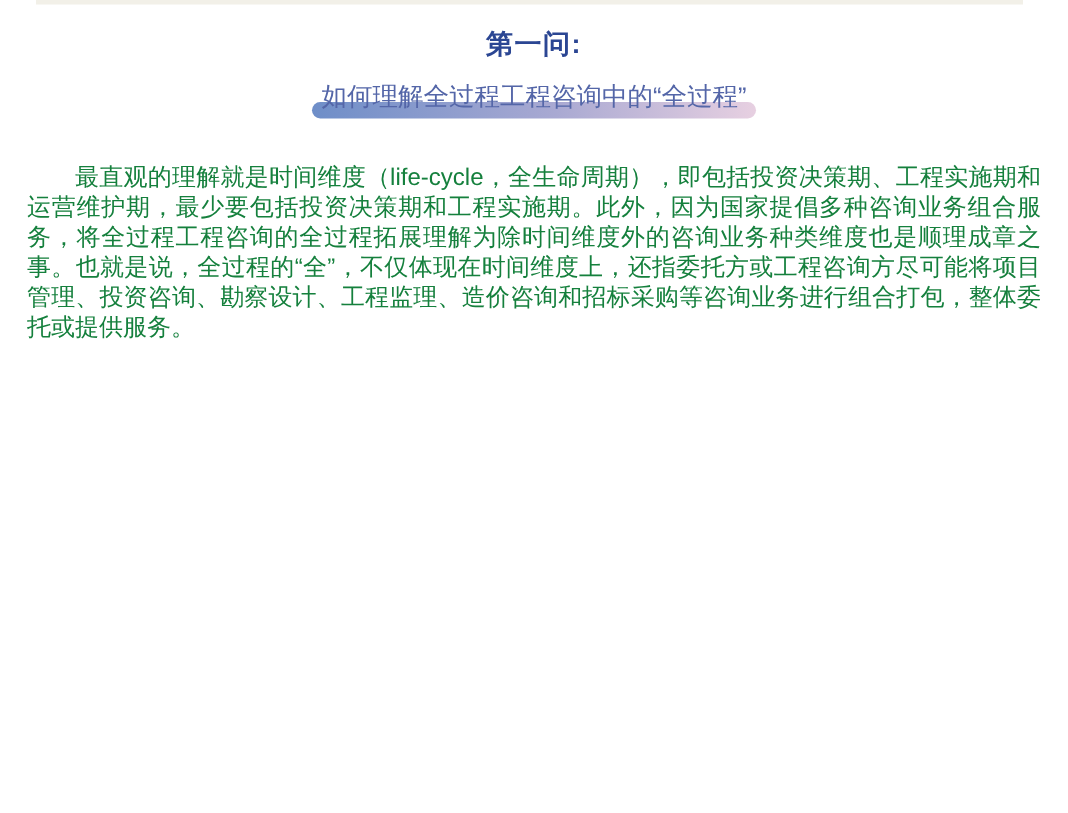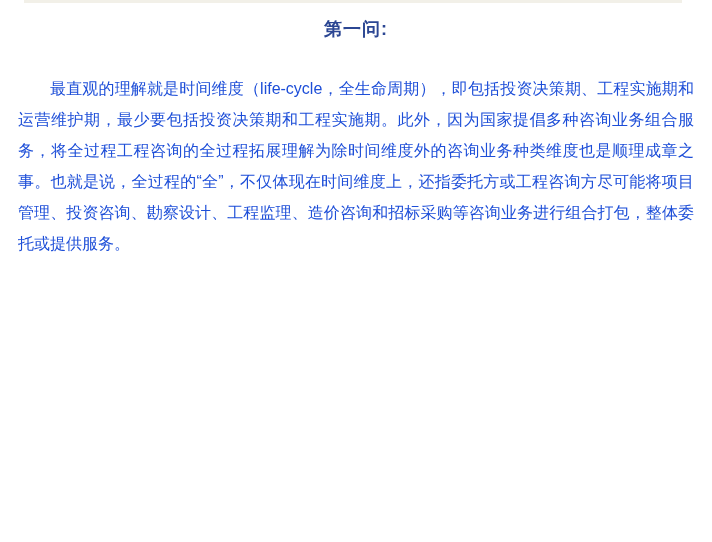--- a/index.html
+++ b/index.html
@@ -55,34 +55,40 @@
     z-index: 0;
   }
   .subtitle-text {
     position: relative;
     z-index: 1;
   }
   .article-body {
     margin-top: 32px;
     padding: 0 18px;
     font-size: 16px;
-    line-height: 31px;
-    color: #1d4ed8;
+    line-height: 20px;
+    color: #15803d;
     text-align: justify;
   }
   .article-body p {
     margin: 0 0 5px 0;
     text-indent: 2em;
   }
 </style>
 </head>
 <body>
 
 <div class="page">
   <div class="top-divider"></div>
 
   <h1 class="title">第一问:</h1>
 
+  <div class="subtitle-row">
+    <span class="subtitle-heading">
+      <span class="subtitle-highlight-bar"></span>
+      <span class="subtitle-text">如何理解全过程工程咨询中的“全过程”</span>
+    </span>
+  </div>
 
   <div class="article-body">
     <p>最直观的理解就是时间维度（life-cycle，全生命周期），即包括投资决策期、工程实施期和运营维护期，最少要包括投资决策期和工程实施期。此外，因为国家提倡多种咨询业务组合服务，将全过程工程咨询的全过程拓展理解为除时间维度外的咨询业务种类维度也是顺理成章之事。也就是说，全过程的“全”，不仅体现在时间维度上，还指委托方或工程咨询方尽可能将项目管理、投资咨询、勘察设计、工程监理、造价咨询和招标采购等咨询业务进行组合打包，整体委托或提供服务。</p>
   </div>
 </div>
 
 </body></html>

